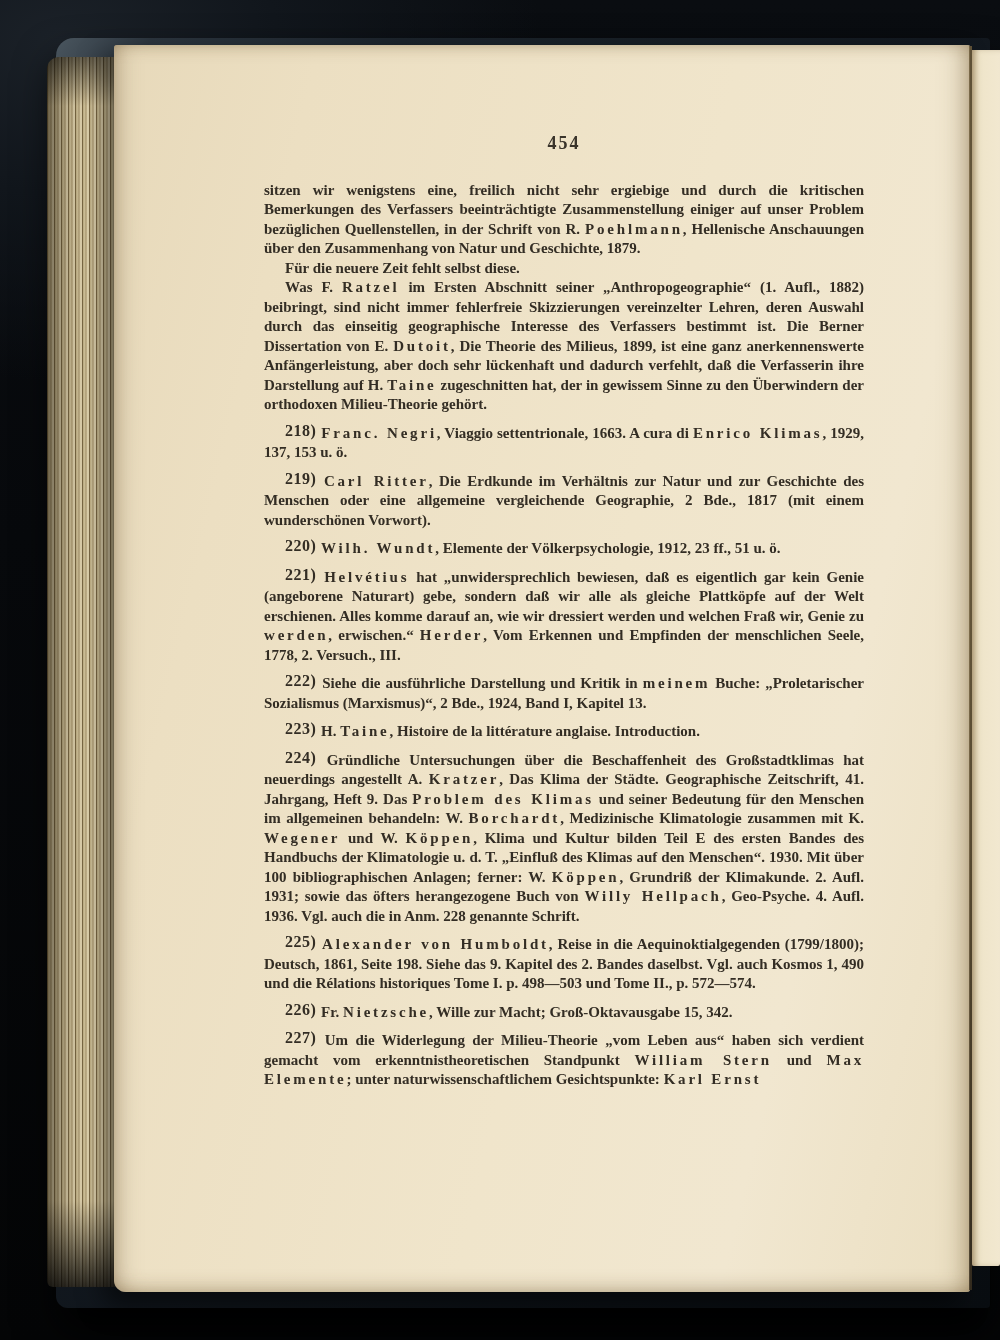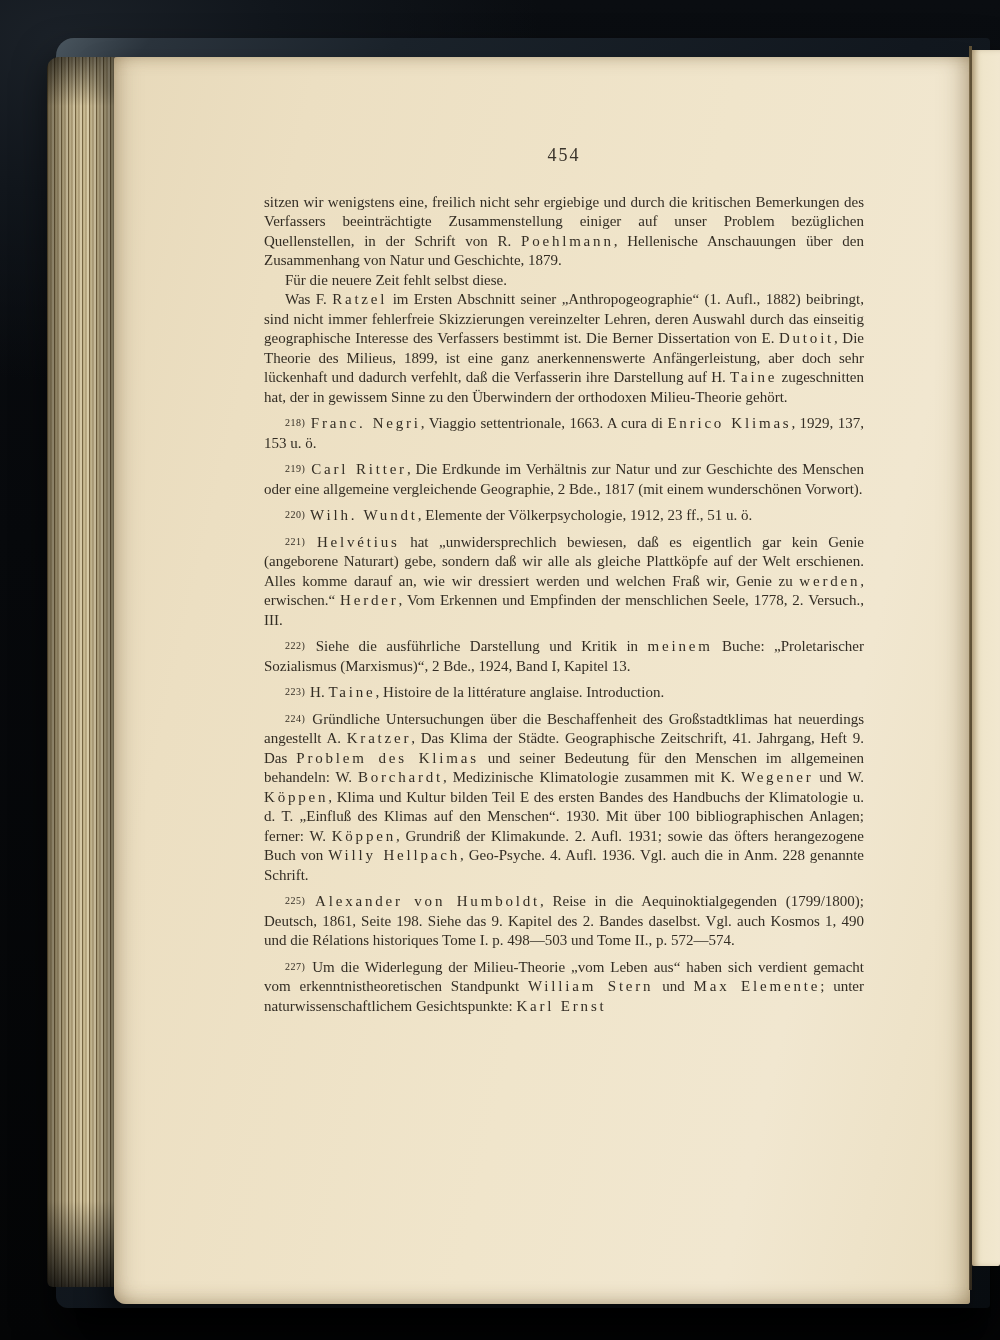--- a/index.html
+++ b/index.html
@@ -18,29 +18,30 @@
   }
   .page-stack {
     position:absolute; left:47px; top:57px; width:69px; height:1230px;
     border-radius:12px 0 0 6px;
     background:
       linear-gradient(180deg, rgba(5,5,5,0.55) 0%, rgba(5,5,5,0) 4%, rgba(5,5,5,0) 93%, rgba(5,5,5,0.8) 100%),
       linear-gradient(90deg, rgba(28,22,10,0.55) 0%, rgba(28,22,10,0.15) 32%, rgba(0,0,0,0) 58%),
       repeating-linear-gradient(90deg,#7c6a46 0px,#7c6a46 1px,#c3b286 1px,#d8c9a2 3px,#a08c62 4px,#e3d5b0 5px,#e3d5b0 7px);
   }
   .page-main {
-    position:absolute; left:114px; top:57px; width:856px; height:1247px;
+    position:absolute; left:114px; top:45px; width:856px; height:1247px;
     border-radius:3px 2px 3px 12px;
     background:linear-gradient(103deg,#e7d9ba 0%,#ecdfc2 18%,#f0e5cb 55%,#f1e7d0 78%,#ebdfc2 100%);
     box-shadow:
       inset 14px 0 26px -14px rgba(105,80,45,0.5),
       inset -16px 0 26px -12px rgba(110,85,45,0.5),
       inset 0 -10px 22px -12px rgba(110,85,45,0.35),
       inset 0 8px 14px -10px rgba(110,85,45,0.25),
       -10px 14px 26px rgba(0,0,0,0.55);
+    font-weight: bold;
   }
   .gutter-crease {
     position:absolute; left:969px; top:46px; width:3px; height:1244px;
     background:linear-gradient(180deg,#6b5a3a 0%,#7d6a46 30%,#5e4e32 70%,#3a3020 100%);
     opacity:.85;
   }
   .next-page {
     position:absolute; left:972px; top:50px; width:28px; height:1216px;
     background:linear-gradient(90deg,#e4d6b4 0%,#efe5ca 30%,#f2e8d0 100%);
     box-shadow:inset 5px 0 7px -3px rgba(100,75,40,0.55);
@@ -52,21 +53,21 @@
     text-align:justify;
   }
   .page-number {
     text-align:center; font-size:18px; letter-spacing:2px;
     margin:0 0 27px 0; color:#3a342b;
   }
   .para { margin:0; }
   .para.indent { text-indent:21px; }
   .para.footnote { margin-top:6px; }
   .sperr { letter-spacing:2.8px; }
-  .fn-marker { font-size:10px; vertical-align:2px; letter-spacing:0.5px; padding-right:1px; }
+  .fn-marker { font-size:16px; vertical-align:2px; letter-spacing:0.5px; padding-right:1px; }
 </style>
 </head>
 <body>
 
 <div class="scene">
   <div class="book-cover"></div>
   <div class="page-stack"></div>
   <div class="page-main">
     <div class="page-content">
       <div class="page-number">454</div>
@@ -75,19 +76,20 @@
           <p class="para indent">Für die neuere Zeit fehlt selbst diese.</p>
           <p class="para indent">Was F. <span class="sperr">Ratzel</span> im Ersten Abschnitt seiner „Anthropogeographie“ (1. Aufl., 1882) beibringt, sind nicht immer fehlerfreie Skizzierungen vereinzelter Lehren, deren Auswahl durch das einseitig geographische Interesse des Verfassers bestimmt ist. Die Berner Dissertation von E. <span class="sperr">Dutoit</span>, Die Theorie des Milieus, 1899, ist eine ganz anerkennenswerte Anfängerleistung, aber doch sehr lückenhaft und dadurch verfehlt, daß die Verfasserin ihre Darstellung auf H. <span class="sperr">Taine</span> zugeschnitten hat, der in gewissem Sinne zu den Überwindern der orthodoxen Milieu-Theorie gehört.</p>
           <p class="para indent footnote"><span class="fn-marker">218)</span> <span class="sperr">Franc. Negri</span>, Viaggio settentrionale, 1663. A cura di <span class="sperr">Enrico Klimas</span>, 1929, 137, 153 u. ö.</p>
           <p class="para indent footnote"><span class="fn-marker">219)</span> <span class="sperr">Carl Ritter</span>, Die Erdkunde im Verhältnis zur Natur und zur Geschichte des Menschen oder eine allgemeine vergleichende Geographie, 2 Bde., 1817 (mit einem wunderschönen Vorwort).</p>
           <p class="para indent footnote"><span class="fn-marker">220)</span> <span class="sperr">Wilh. Wundt</span>, Elemente der Völkerpsychologie, 1912, 23 ff., 51 u. ö.</p>
           <p class="para indent footnote"><span class="fn-marker">221)</span> <span class="sperr">Helvétius</span> hat „unwidersprechlich bewiesen, daß es eigentlich gar kein Genie (angeborene Naturart) gebe, sondern daß wir alle als gleiche Plattköpfe auf der Welt erschienen.  Alles komme darauf an, wie wir dressiert werden und welchen Fraß wir, Genie zu <span class="sperr">werden</span>, erwischen.“ <span class="sperr">Herder</span>, Vom Erkennen und Empfinden der menschlichen Seele, 1778, 2. Versuch., III.</p>
           <p class="para indent footnote"><span class="fn-marker">222)</span> Siehe die ausführliche Darstellung und Kritik in <span class="sperr">meinem</span> Buche: „Proletarischer Sozialismus (Marxismus)“, 2 Bde., 1924, Band I, Kapitel 13.</p>
           <p class="para indent footnote"><span class="fn-marker">223)</span> H. <span class="sperr">Taine</span>, Histoire de la littérature anglaise.  Introduction.</p>
           <p class="para indent footnote"><span class="fn-marker">224)</span> Gründliche Untersuchungen über die Beschaffenheit des Großstadtklimas hat neuerdings angestellt A. <span class="sperr">Kratzer</span>, Das Klima der Städte.  Geographische Zeitschrift, 41. Jahrgang, Heft 9.  Das <span class="sperr">Problem des Klimas</span> und seiner Bedeutung für den Menschen im allgemeinen behandeln: W. <span class="sperr">Borchardt</span>, Medizinische Klimatologie zusammen mit K. <span class="sperr">Wegener</span> und W. <span class="sperr">Köppen</span>, Klima und Kultur bilden Teil E des ersten Bandes des Handbuchs der Klimatologie u. d. T. „Einfluß des Klimas auf den Menschen“.  1930.  Mit über 100 bibliographischen Anlagen; ferner: W. <span class="sperr">Köppen</span>, Grundriß der Klimakunde. 2. Aufl. 1931; sowie das öfters herangezogene Buch von <span class="sperr">Willy Hellpach</span>, Geo-Psyche.  4. Aufl. 1936.  Vgl. auch die in Anm. 228 genannte Schrift.</p>
           <p class="para indent footnote"><span class="fn-marker">225)</span> <span class="sperr">Alexander von Humboldt</span>, Reise in die Aequinoktialgegenden (1799/1800); Deutsch, 1861, Seite 198.  Siehe das 9. Kapitel des 2. Bandes daselbst. Vgl. auch Kosmos 1, 490 und die Rélations historiques Tome I. p. 498—503 und Tome II., p. 572—574.</p>
+          <p class="para indent footnote"><span class="fn-marker">226)</span> Fr. <span class="sperr">Nietzsche</span>, Wille zur Macht; Groß-Oktavausgabe 15, 342.</p>
           <p class="para indent footnote"><span class="fn-marker">227)</span> Um die Widerlegung der Milieu-Theorie „vom Leben aus“ haben sich verdient gemacht vom erkenntnistheoretischen Standpunkt <span class="sperr">William Stern</span> und <span class="sperr">Max Elemente</span>; unter naturwissenschaftlichem Gesichtspunkte: <span class="sperr">Karl Ernst</span></p>
         </div>
     </div>
   </div>
   <div class="gutter-crease"></div>
   <div class="next-page"></div>
 </div>
 
 </body></html>

